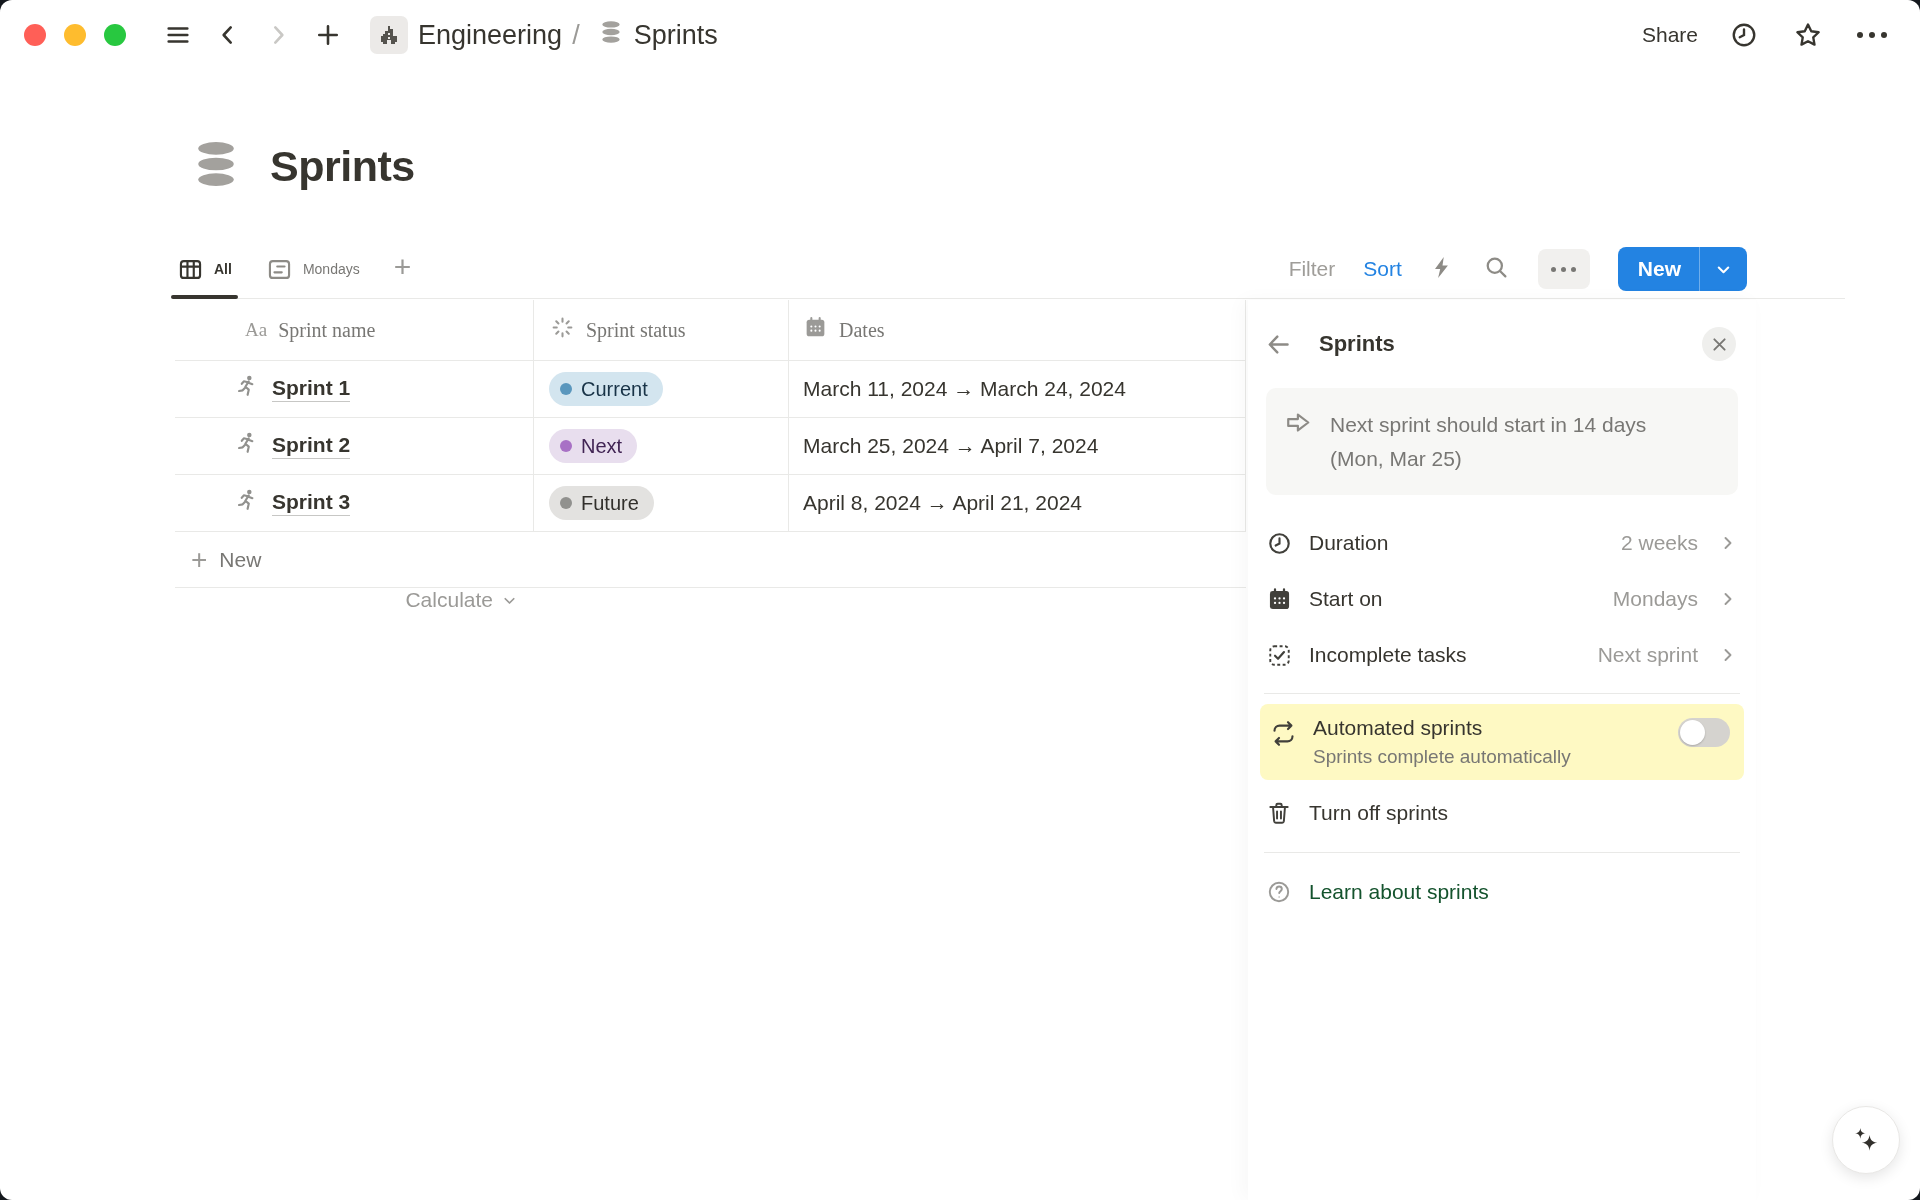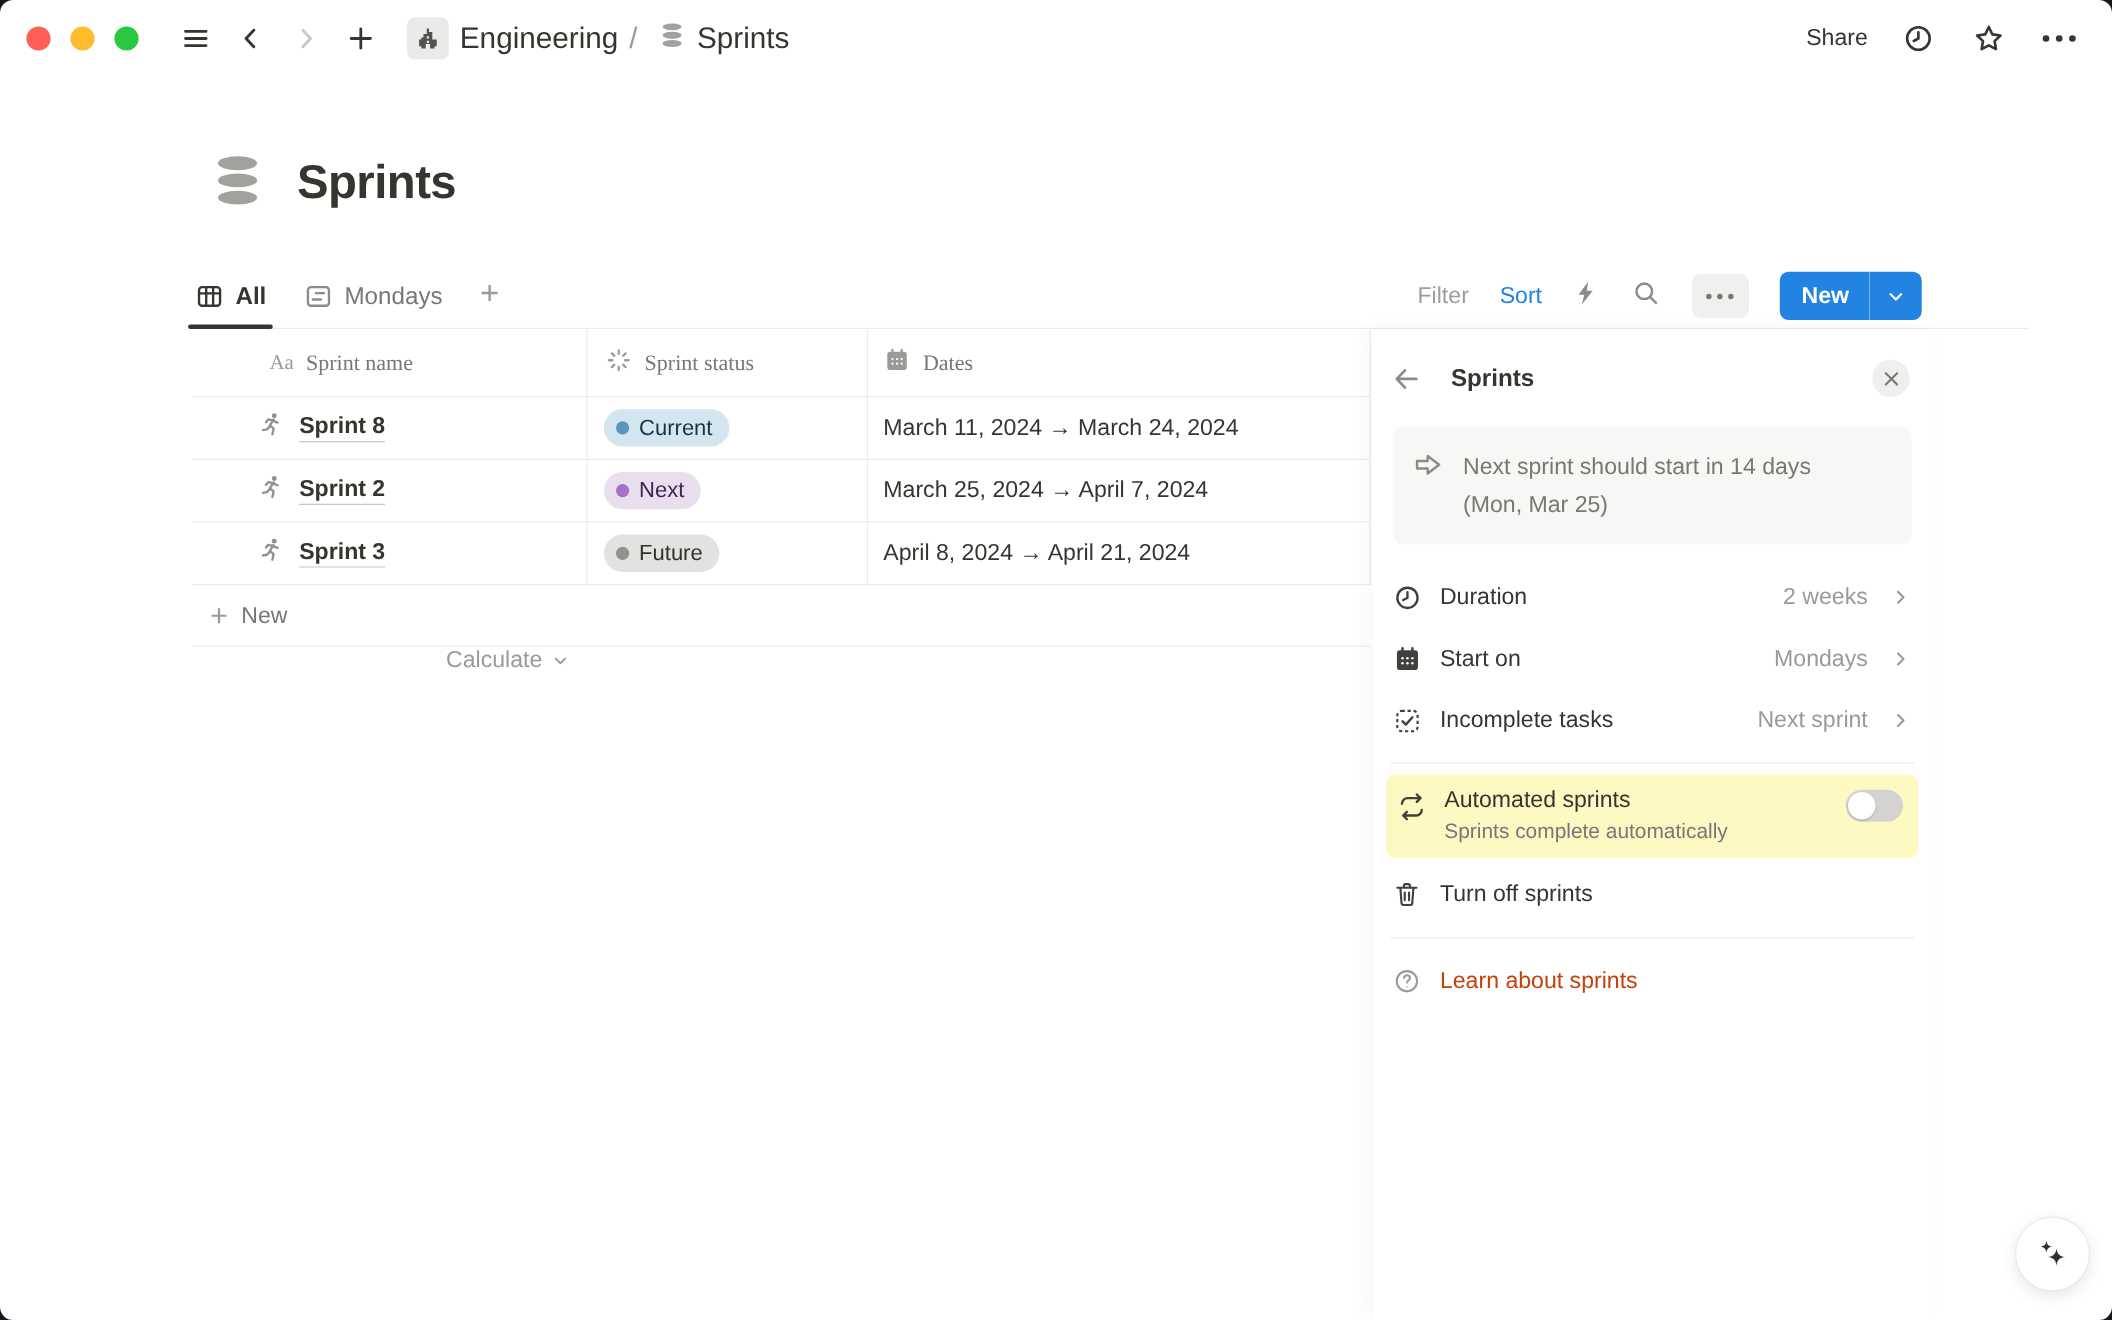--- a/index.html
+++ b/index.html
@@ -40,21 +40,21 @@
   .pagetitle{ position:absolute; left:190px; top:138px; display:flex; align-items:center; gap:28px; }
   .pagetitle h1{ font-size:43px; font-weight:700; letter-spacing:-0.5px; color:#37352f; }
 
   
   .viewbar{
     position:absolute; left:175px; top:240px; width:1670px; height:59px;
     border-bottom:1px solid #e9e9e7;
     display:flex; align-items:center; justify-content:space-between;
   }
   .tabs{ display:flex; align-items:center; gap:30px; height:100%; }
-  .tab{ display:flex; align-items:center; gap:10px; font-size:22px; height:100%; padding:0 2px; position:relative; cursor:default; }
+  .tab{ display:flex; align-items:center; gap:10px; font-size:14px; height:100%; padding:0 2px; position:relative; cursor:default; }
   .tab.active{ font-weight:700; color:#37352f; }
   .tab.active::after{ content:""; position:absolute; left:-4px; right:-4px; bottom:-1px; height:4px; background:#37352f; border-radius:2px; }
   .tab.inactive{ color:#787774; }
   .addview{ color:#9b9a97; font-size:30px; line-height:1; padding-bottom:4px; }
   .toolbar{ display:flex; align-items:center; gap:28px; margin-right:98px; }
   .toolbar .t-filter{ color:#9f9d99; font-size:21px; }
   .toolbar .t-sort{ color:#2383e2; font-size:21px; }
   .dots-btn{ width:52px; height:40px; background:#f1f0ee; border-radius:8px; display:flex; align-items:center; justify-content:center; gap:5px; }
   .dot3{ width:5px; height:5px; border-radius:50%; background:#787774; }
   .dots-plain{ display:flex; gap:6px; }
@@ -114,21 +114,21 @@
     padding:12px 14px 12px 10px; display:flex; gap:16px;
   }
   .auto-ic{ padding-top:4px; }
   .auto-main{ flex:1; }
   .auto-title{ color:#37352f; margin-bottom:6px; }
   .auto-sub{ color:#787774; font-size:19px; }
   .toggle{ width:52px; height:29px; border-radius:15px; background:#d5d3cf; position:relative; flex:none; margin-top:2px; }
   .toggle .knob{ position:absolute; left:2px; top:2px; width:25px; height:25px; border-radius:50%; background:#fff; box-shadow:0 1px 2px rgba(0,0,0,.2); }
   .simple-row{ height:58px; display:flex; align-items:center; gap:17px; padding:0 18px; margin-top:4px; }
   .simple-row .s-label{ color:#37352f; }
-  .learn-row .s-label{ color:#c2410c; }
+  .learn-row .s-label{ color:#14532d; }
 
   
   .ai-fab{
     position:absolute; right:20px; bottom:26px; width:68px; height:68px; border-radius:50%;
     background:#fff; border:1px solid #e9e8e6; box-shadow:0 4px 14px rgba(0,0,0,.10);
     display:flex; align-items:center; justify-content:center;
   }
 </style>
 </head>
 <body>
@@ -296,21 +296,21 @@
     </div>
 
     <div class="trow">
       <div class="cell c-name">
         <span>
           <svg width="27" height="27" viewBox="0 0 24 24" fill="none" stroke="#91918e" stroke-width="1.9" stroke-linecap="round" stroke-linejoin="round">
               <circle cx="14.5" cy="4.4" r="2" fill="#91918e" stroke="none"></circle>
               <path d="M14 7.5 11 12.2M13.8 8.6l3.4 1.3M13.2 8.2 9.6 7.4 7.8 9.6M11 12.2l3 2.6-1 4.6M11.2 12.6 8.6 15.4 5.4 16"></path>
             </svg>
         </span>
-        <span class="rowname">Sprint 8</span>
+        <span class="rowname">Sprint 1</span>
       </div>
       <div class="cell c-status">
         <span class="badge b-blue">
             <span class="bdot"></span>
             <span>Current</span>
           </span>
       </div>
       <div class="cell c-dates">
           <span>March 11, 2024 → March 24, 2024</span>
         </div>

